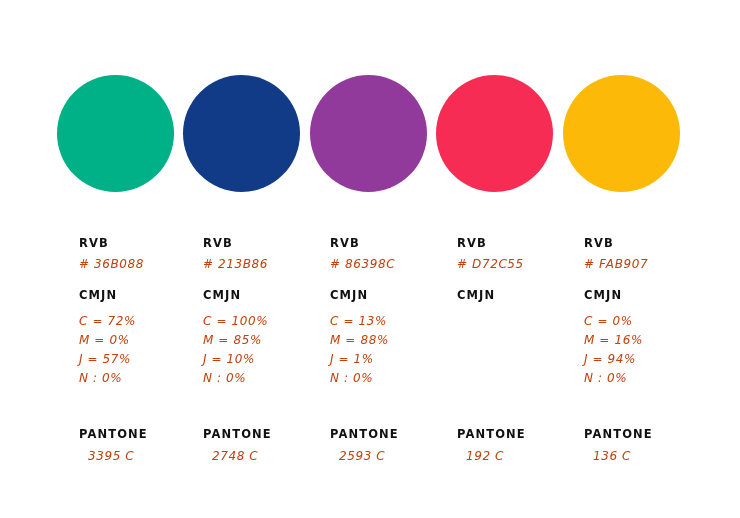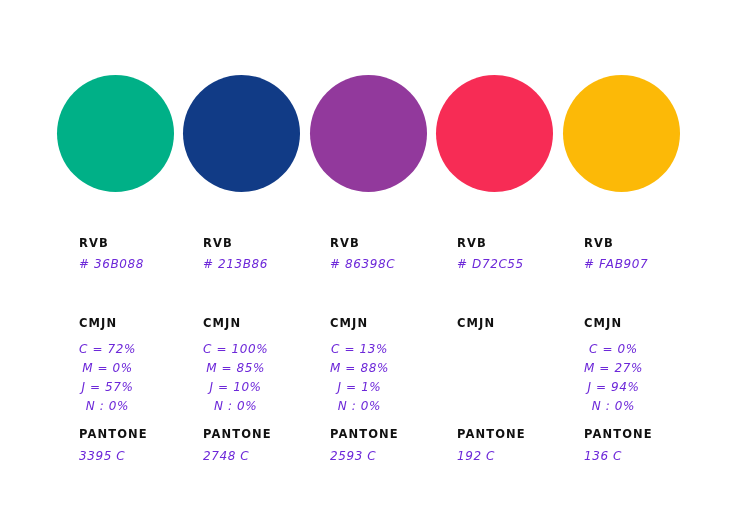--- a/index.html
+++ b/index.html
@@ -69,34 +69,34 @@
     letter-spacing: 1.1px;
     color: #111111;
     line-height: 14px;
     margin: 0;
   }
   .value-line {
     font-family: "DejaVu Sans", sans-serif;
     font-style: italic;
     font-size: 12px;
     letter-spacing: 0.6px;
-    color: #6d28d9;
+    color: #c2410c;
     line-height: 19px;
     margin: 0;
     white-space: nowrap;
   }
 
   .block-rvb { position: absolute; top: 0px; left: 0; }
   .block-rvb .value-line { margin-top: 5px; }
 
-  .block-cmjn { position: absolute; top: 80px; left: 0; }
-  .block-cmjn .cmjn-values { margin-top: 10px; text-align: center; }
+  .block-cmjn { position: absolute; top: 52px; left: 0; }
+  .block-cmjn .cmjn-values { margin-top: 10px; }
 
   .block-pantone { position: absolute; top: 191px; left: 0; }
-  .block-pantone .value-line { margin-top: 6px; }
+  .block-pantone .value-line { margin-top: 6px; margin-left: 9px; }
 </style>
 </head>
 <body>
 
 <div class="palette-sheet">
 
   <div class="swatch-row">
     <div class="swatch-circle c0" style="background-color: rgb(0, 176, 135);"></div>
     <div class="swatch-circle c1" style="background-color: rgb(17, 59, 134);"></div>
     <div class="swatch-circle c2" style="background-color: rgb(146, 57, 156);"></div>
@@ -182,21 +182,21 @@
 
     <div class="spec-col c4">
       <div class="block-rvb">
         <div class="group-heading">RVB</div>
         <div class="value-line"># FAB907</div>
       </div>
       <div class="block-cmjn">
         <div class="group-heading">CMJN</div>
         <div class="cmjn-values">
           <div class="value-line">C = 0%</div>
-          <div class="value-line">M = 27%</div>
+          <div class="value-line">M = 16%</div>
           <div class="value-line">J = 94%</div>
           <div class="value-line">N : 0%</div>
         </div>
       </div>
       <div class="block-pantone">
         <div class="group-heading">PANTONE</div>
         <div class="value-line">136 C</div>
       </div>
     </div>
 

